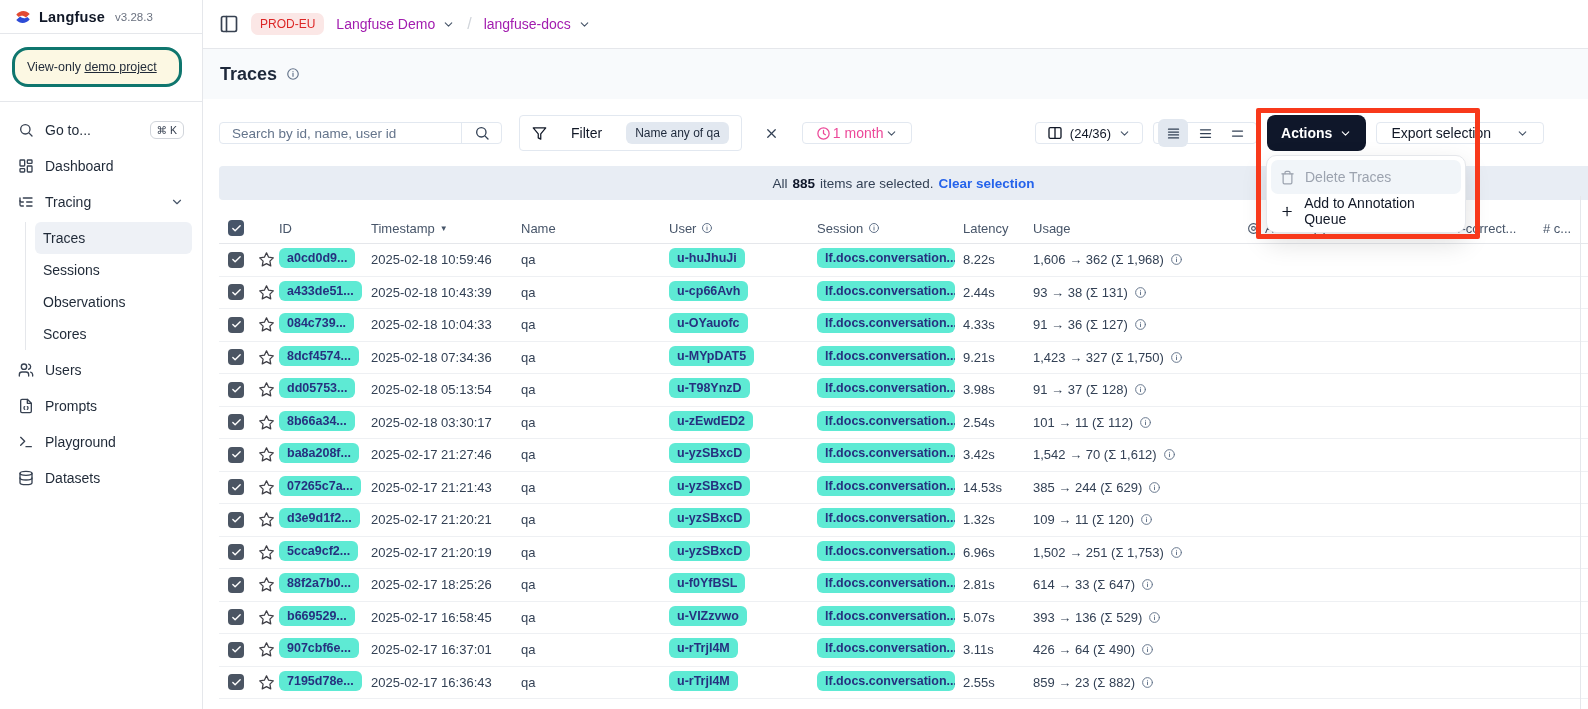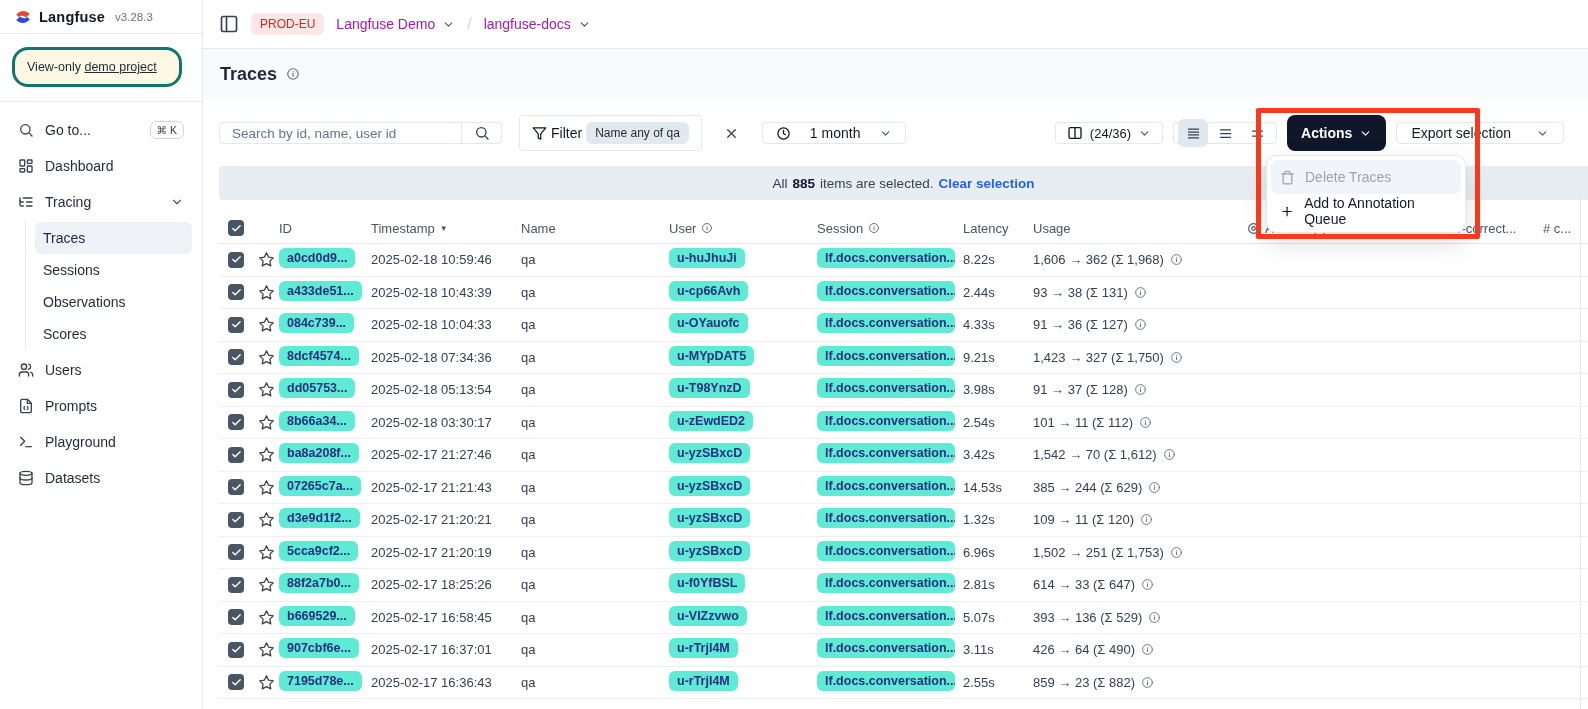--- a/index.html
+++ b/index.html
@@ -54,28 +54,28 @@
   
   .toolbar { position:relative; padding:16px 16px 0 16px; display:flex; align-items:center; gap:17px; }
   .ctl { height:22px; border:1px solid #e2e8f0; border-radius:4px; background:#fff;
          display:flex; align-items:center; }
   .search-box { width:283px; }
   .search-box input { border:none; outline:none; flex:1; padding:0 12px; font-size:13.5px;
                       color:#111827; background:transparent; font-family:inherit; min-width:0; }
   .search-box input::placeholder { color:#64748b; }
   .search-seg { width:40px; height:100%; border-left:1px solid #e2e8f0; display:flex;
                 align-items:center; justify-content:center; color:#334155; cursor:pointer; }
-  .filter-btn { gap:4px; padding:17px 12px; font-size:14px; color:#111827; cursor:pointer; }
+  .filter-btn { gap:24px; padding:17px 12px; font-size:14px; color:#111827; cursor:pointer; }
   .chip { background:#e2e8f0; border-radius:6px; font-size:12px; padding:4px 9px; color:#1e293b; }
   .x-btn { width:26px; height:26px; display:flex; align-items:center; justify-content:center;
            color:#334155; cursor:pointer; }
-  .time-btn { gap:19px; padding:0 13px; font-size:14px; color:#0f172a; cursor:pointer; }
+  .time-btn { gap:2px; padding:0 13px; font-size:14px; color:#ec4899; cursor:pointer; }
   .chev { color:#475569; }
 
-  .right-controls { position:absolute; right:24px; top:16px; display:flex; align-items:center; gap:10px; }
+  .right-controls { position:absolute; right:44px; top:16px; display:flex; align-items:center; gap:10px; }
   .cols-btn { gap:7px; padding:0 11px; font-size:13px; color:#111827; cursor:pointer; }
   .rh-group { padding:0 4px; gap:2px; }
   .rh-btn { width:30px; height:28px; border-radius:6px; display:flex; align-items:center;
             justify-content:center; color:#334155; cursor:pointer; }
   .rh-btn.selected { background:#e2e8f0; }
   .actions-btn { background:#0f172a; color:#fff; height:36px; border:none; border-radius:8px;
                  padding:0 14px; font-size:14px; font-weight:600; display:flex; align-items:center;
                  gap:7px; cursor:pointer; font-family:inherit; }
   .export-btn { gap:25px; padding:0 14px; font-size:14px; color:#111827; cursor:pointer; }
 

